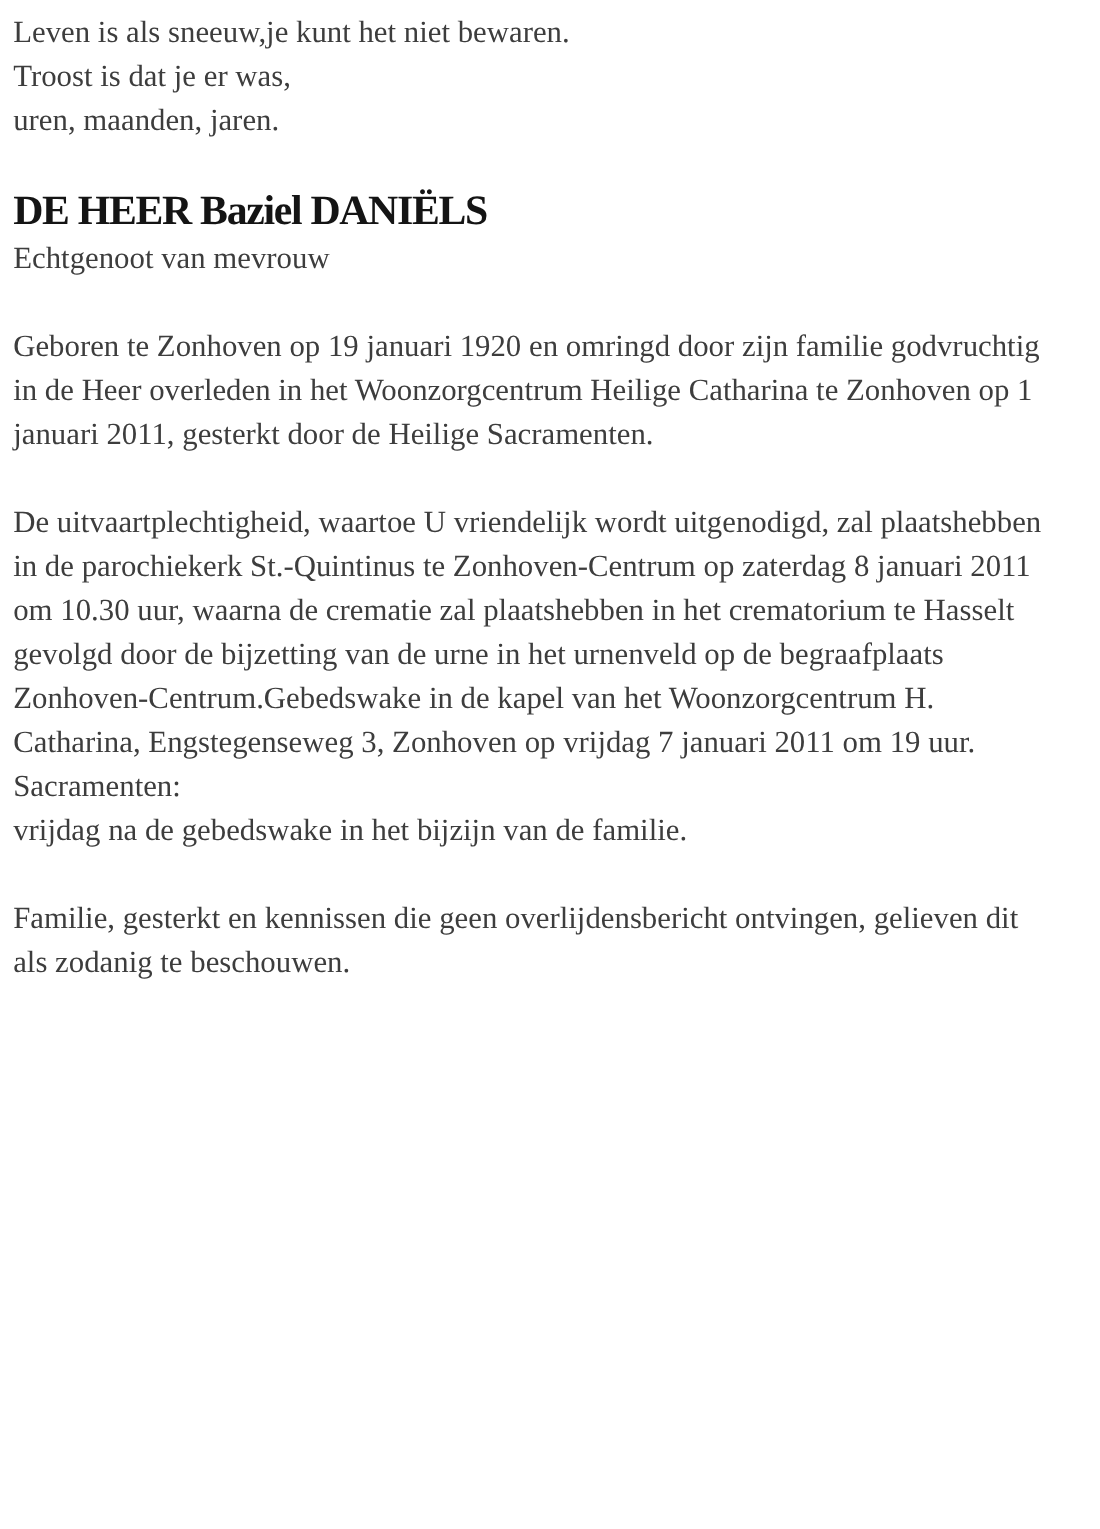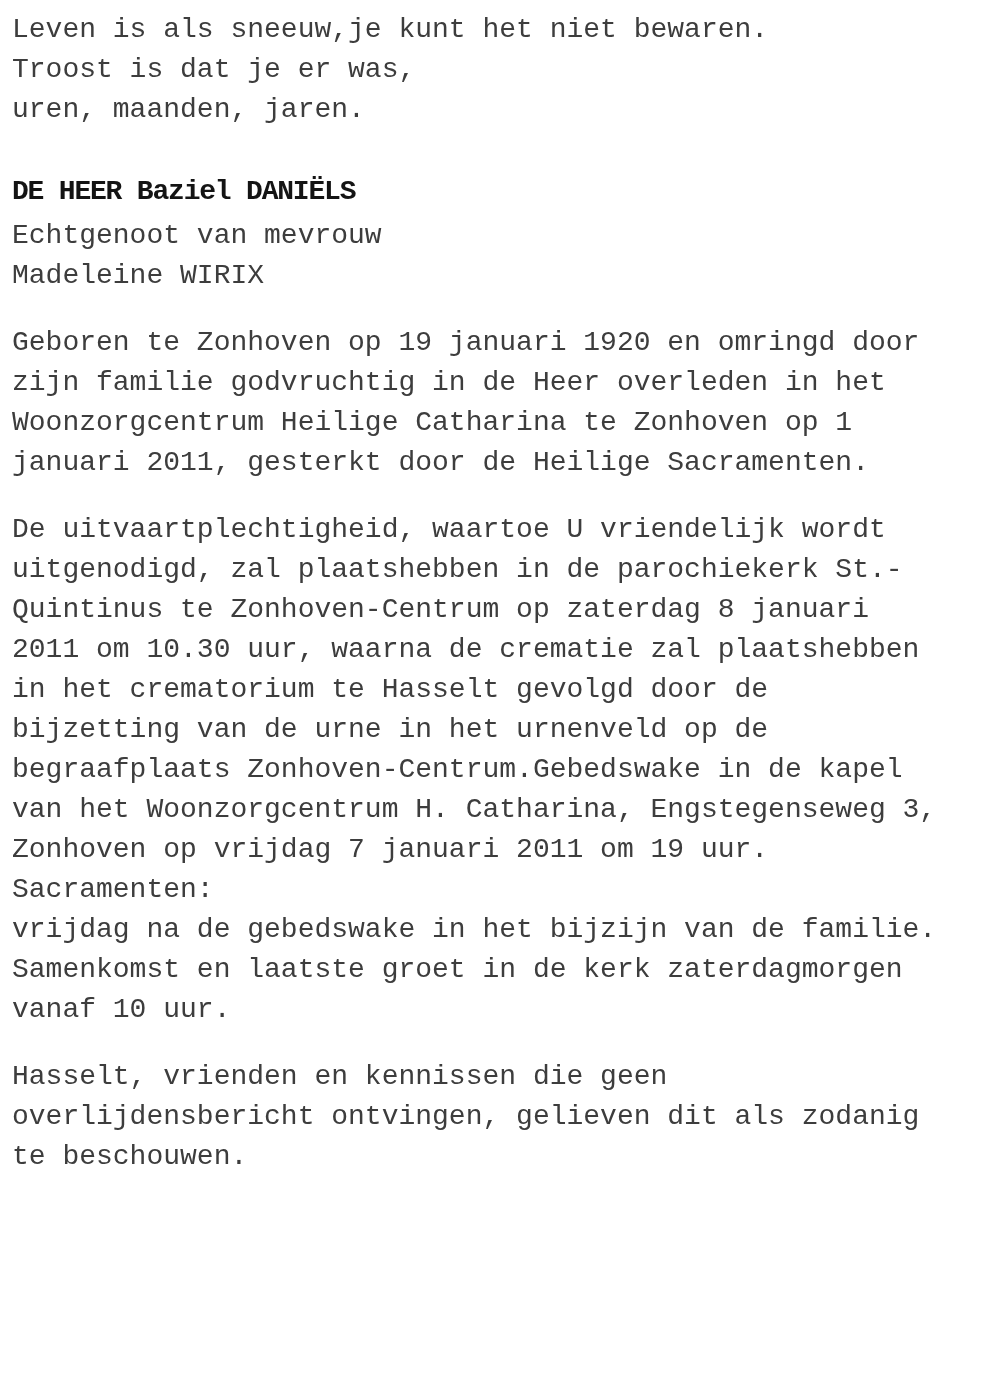--- a/index.html
+++ b/index.html
@@ -12,32 +12,32 @@
   html, body {
     margin: 0;
     padding: 0;
     background: var(--page_bg);
   }
   .doc {
     width: 1000px;
     height: 1390px;
     padding: 10px 48px 14px 12px;
     background: var(--page_bg);
-    font-family: Liberation Mono, monospace;
+    font-family: Liberation Serif, serif;
     font-size: 28px;
     line-height: 40px;
     color: var(--body_text);
     overflow: hidden;
   }
   .line, .para { margin: 0; padding: 0; }
-  .mt { margin-top: 27px; }
+  .mt { margin-top: 40px; }
   .title {
     margin: 38px 0 0 0;
     padding: 0;
-    font-size: 28px;
+    font-size: 38px;
     line-height: 48px;
     font-weight: 700;
     letter-spacing: -1.2px;
     color: var(--title_text);
   }
   .footer {
     color: var(--footer_text);
   }
 </style>
 </head>
@@ -48,29 +48,27 @@
   <div class="epigraph">
     <div class="line">Leven is als sneeuw,je kunt het niet bewaren.</div>
     <div class="line">Troost is dat je er was,</div>
     <div class="line">uren, maanden, jaren.</div>
   </div>
 
   <h1 class="title">DE HEER Baziel DANIËLS</h1>
 
   <div>
     <div class="line">Echtgenoot van mevrouw</div>
-    <div class="line">Madeleine WIRIX</div>
   </div>
 
   <p class="para mt">Geboren te Zonhoven op 19 januari 1920 en omringd door zijn familie godvruchtig in de Heer overleden in het Woonzorgcentrum Heilige Catharina te Zonhoven op 1 januari 2011, gesterkt door de Heilige Sacramenten.</p>
 
   <div class="mt">
     <p class="para">De uitvaartplechtigheid, waartoe U vriendelijk wordt uitgenodigd, zal plaatshebben in de parochiekerk St.-Quintinus te Zonhoven-Centrum op zaterdag 8 januari 2011 om 10.30 uur, waarna de crematie zal plaatshebben in het crematorium te Hasselt gevolgd door de bijzetting van de urne in het urnenveld op de begraafplaats Zonhoven-Centrum.Gebedswake in de kapel van het Woonzorgcentrum H. Catharina, Engstegenseweg 3, Zonhoven op vrijdag 7 januari 2011 om 19 uur.</p>
     <div class="line">Sacramenten:</div>
     <div class="line">vrijdag na de gebedswake in het bijzijn van de familie.</div>
-    <div class="line">Samenkomst en laatste groet in de kerk zaterdagmorgen vanaf 10 uur.</div>
   </div>
 
 
-  <p class="para mt">Hasselt, vrienden en kennissen die geen overlijdensbericht ontvingen, gelieven dit als zodanig te beschouwen.</p>
+  <p class="para mt">Familie, gesterkt en kennissen die geen overlijdensbericht ontvingen, gelieven dit als zodanig te beschouwen.</p>
 
 
 </main>
 
 </body></html>

